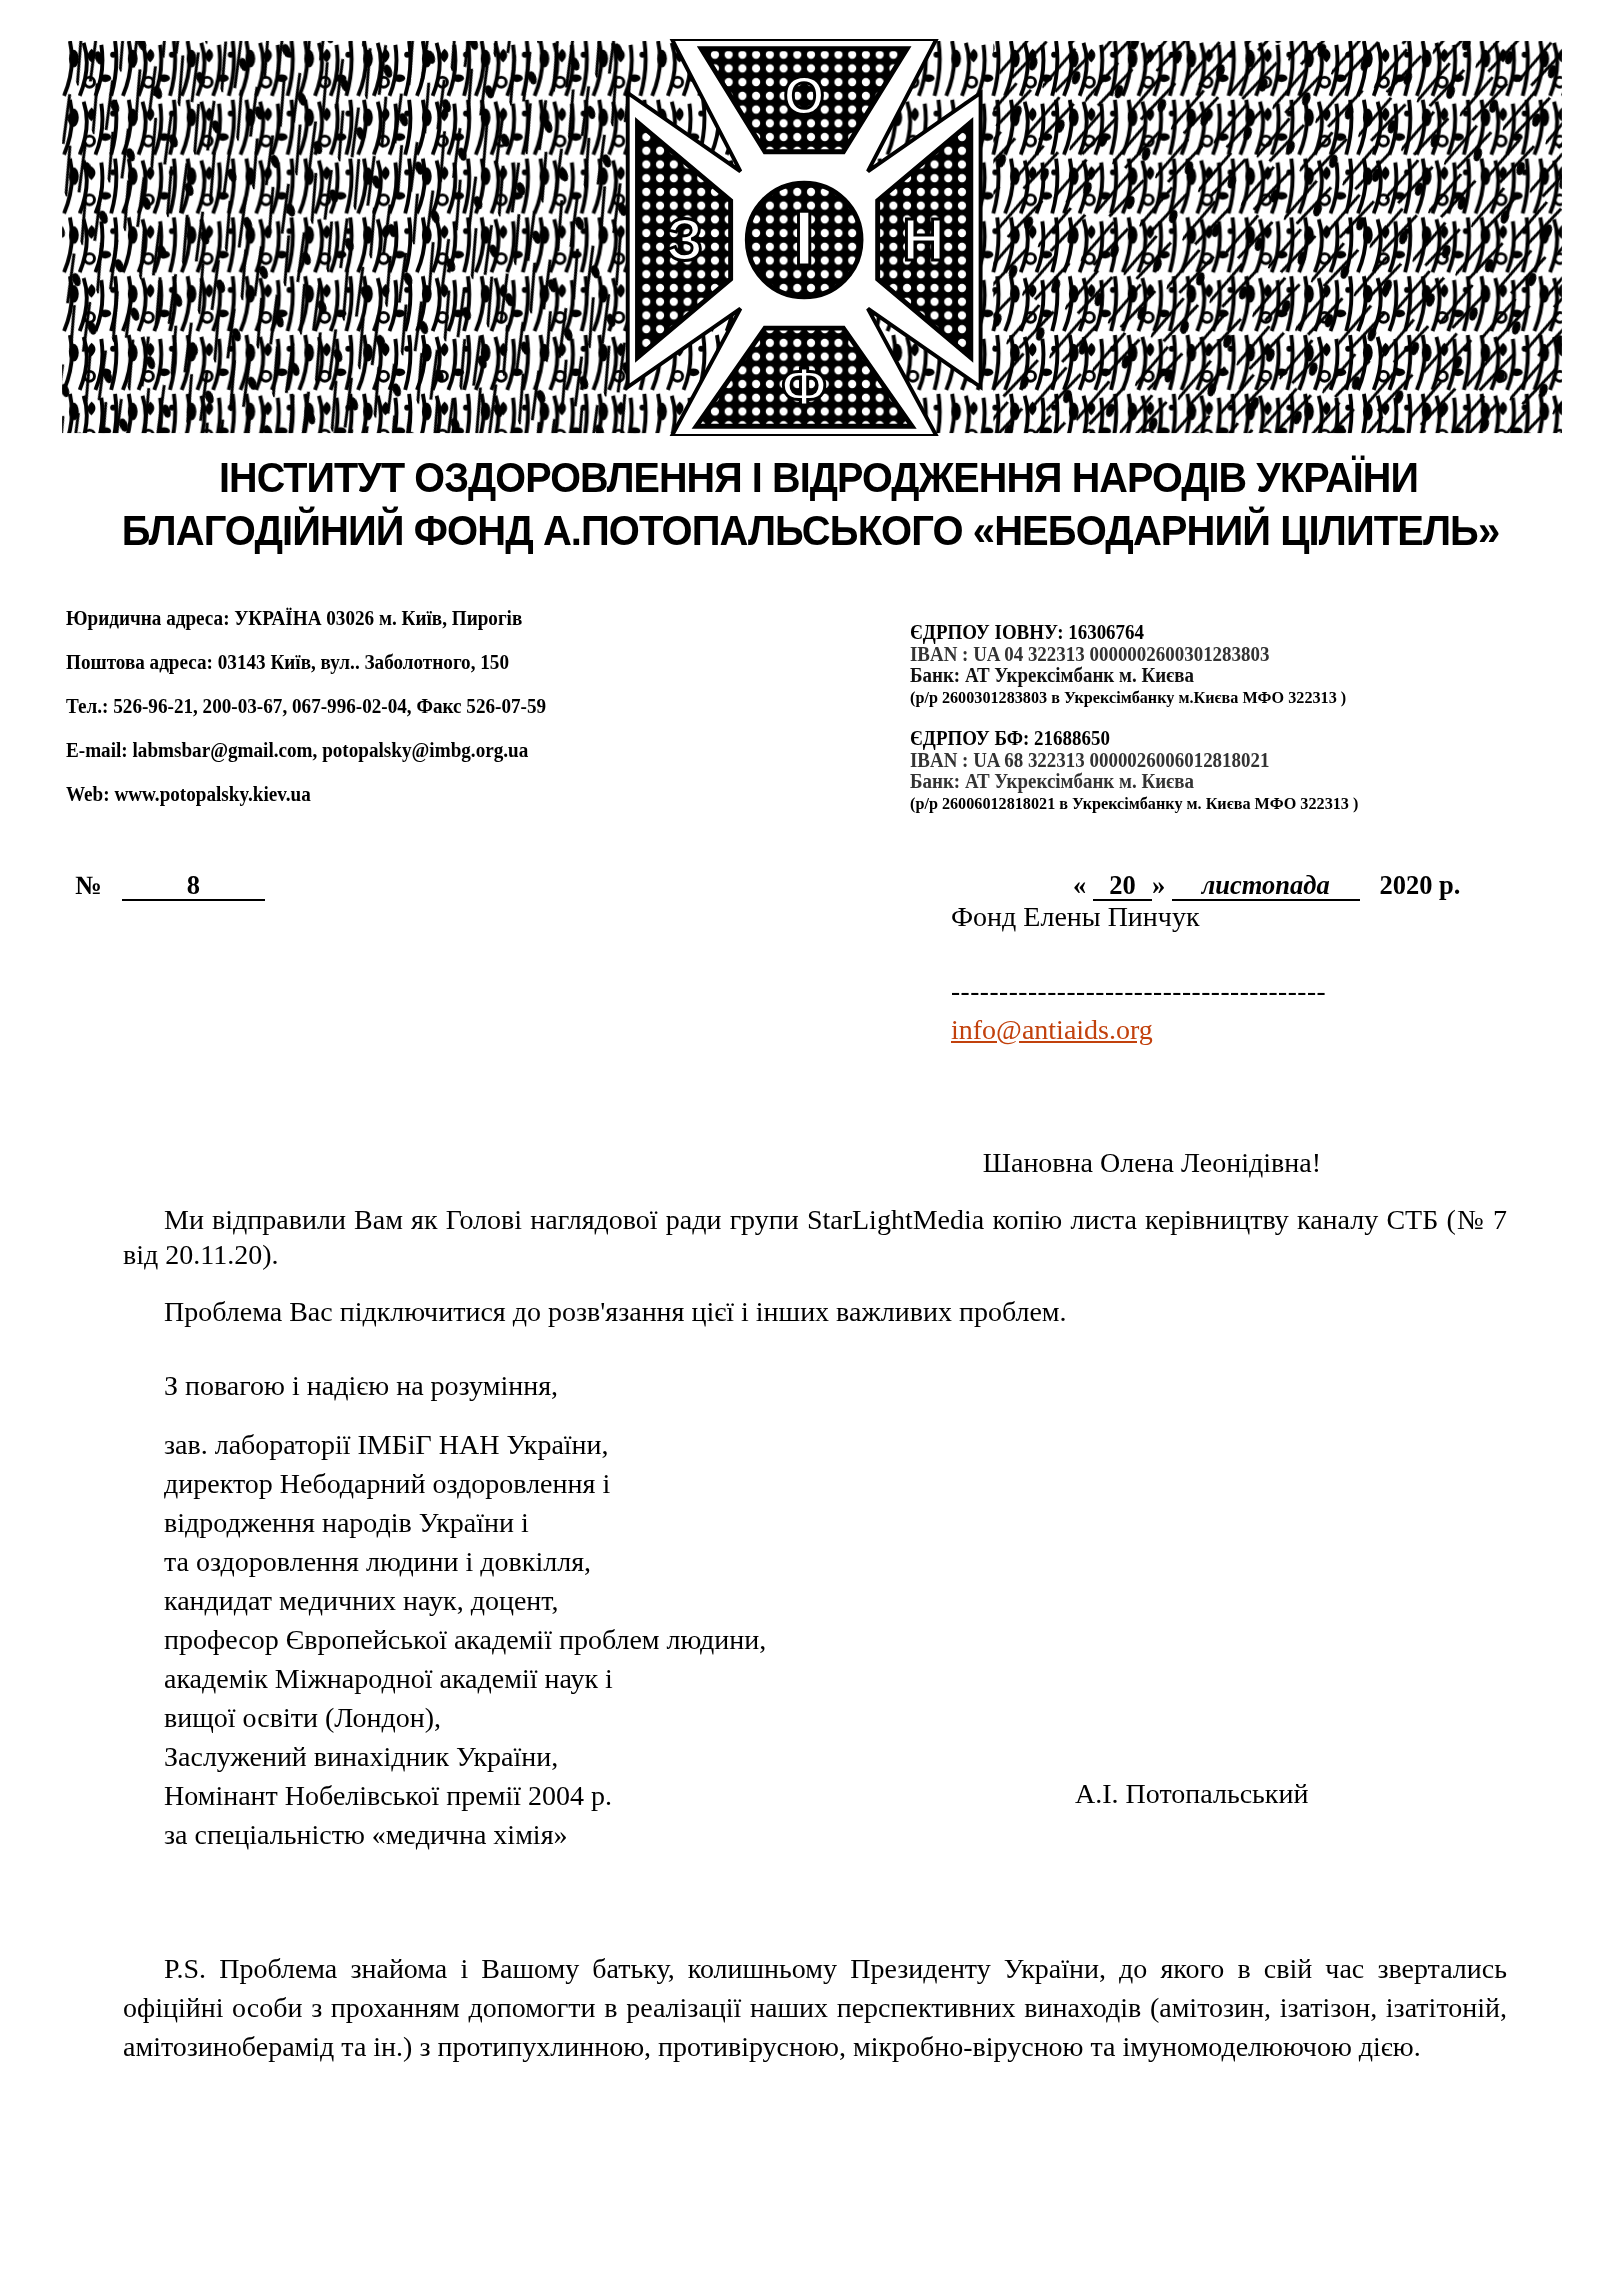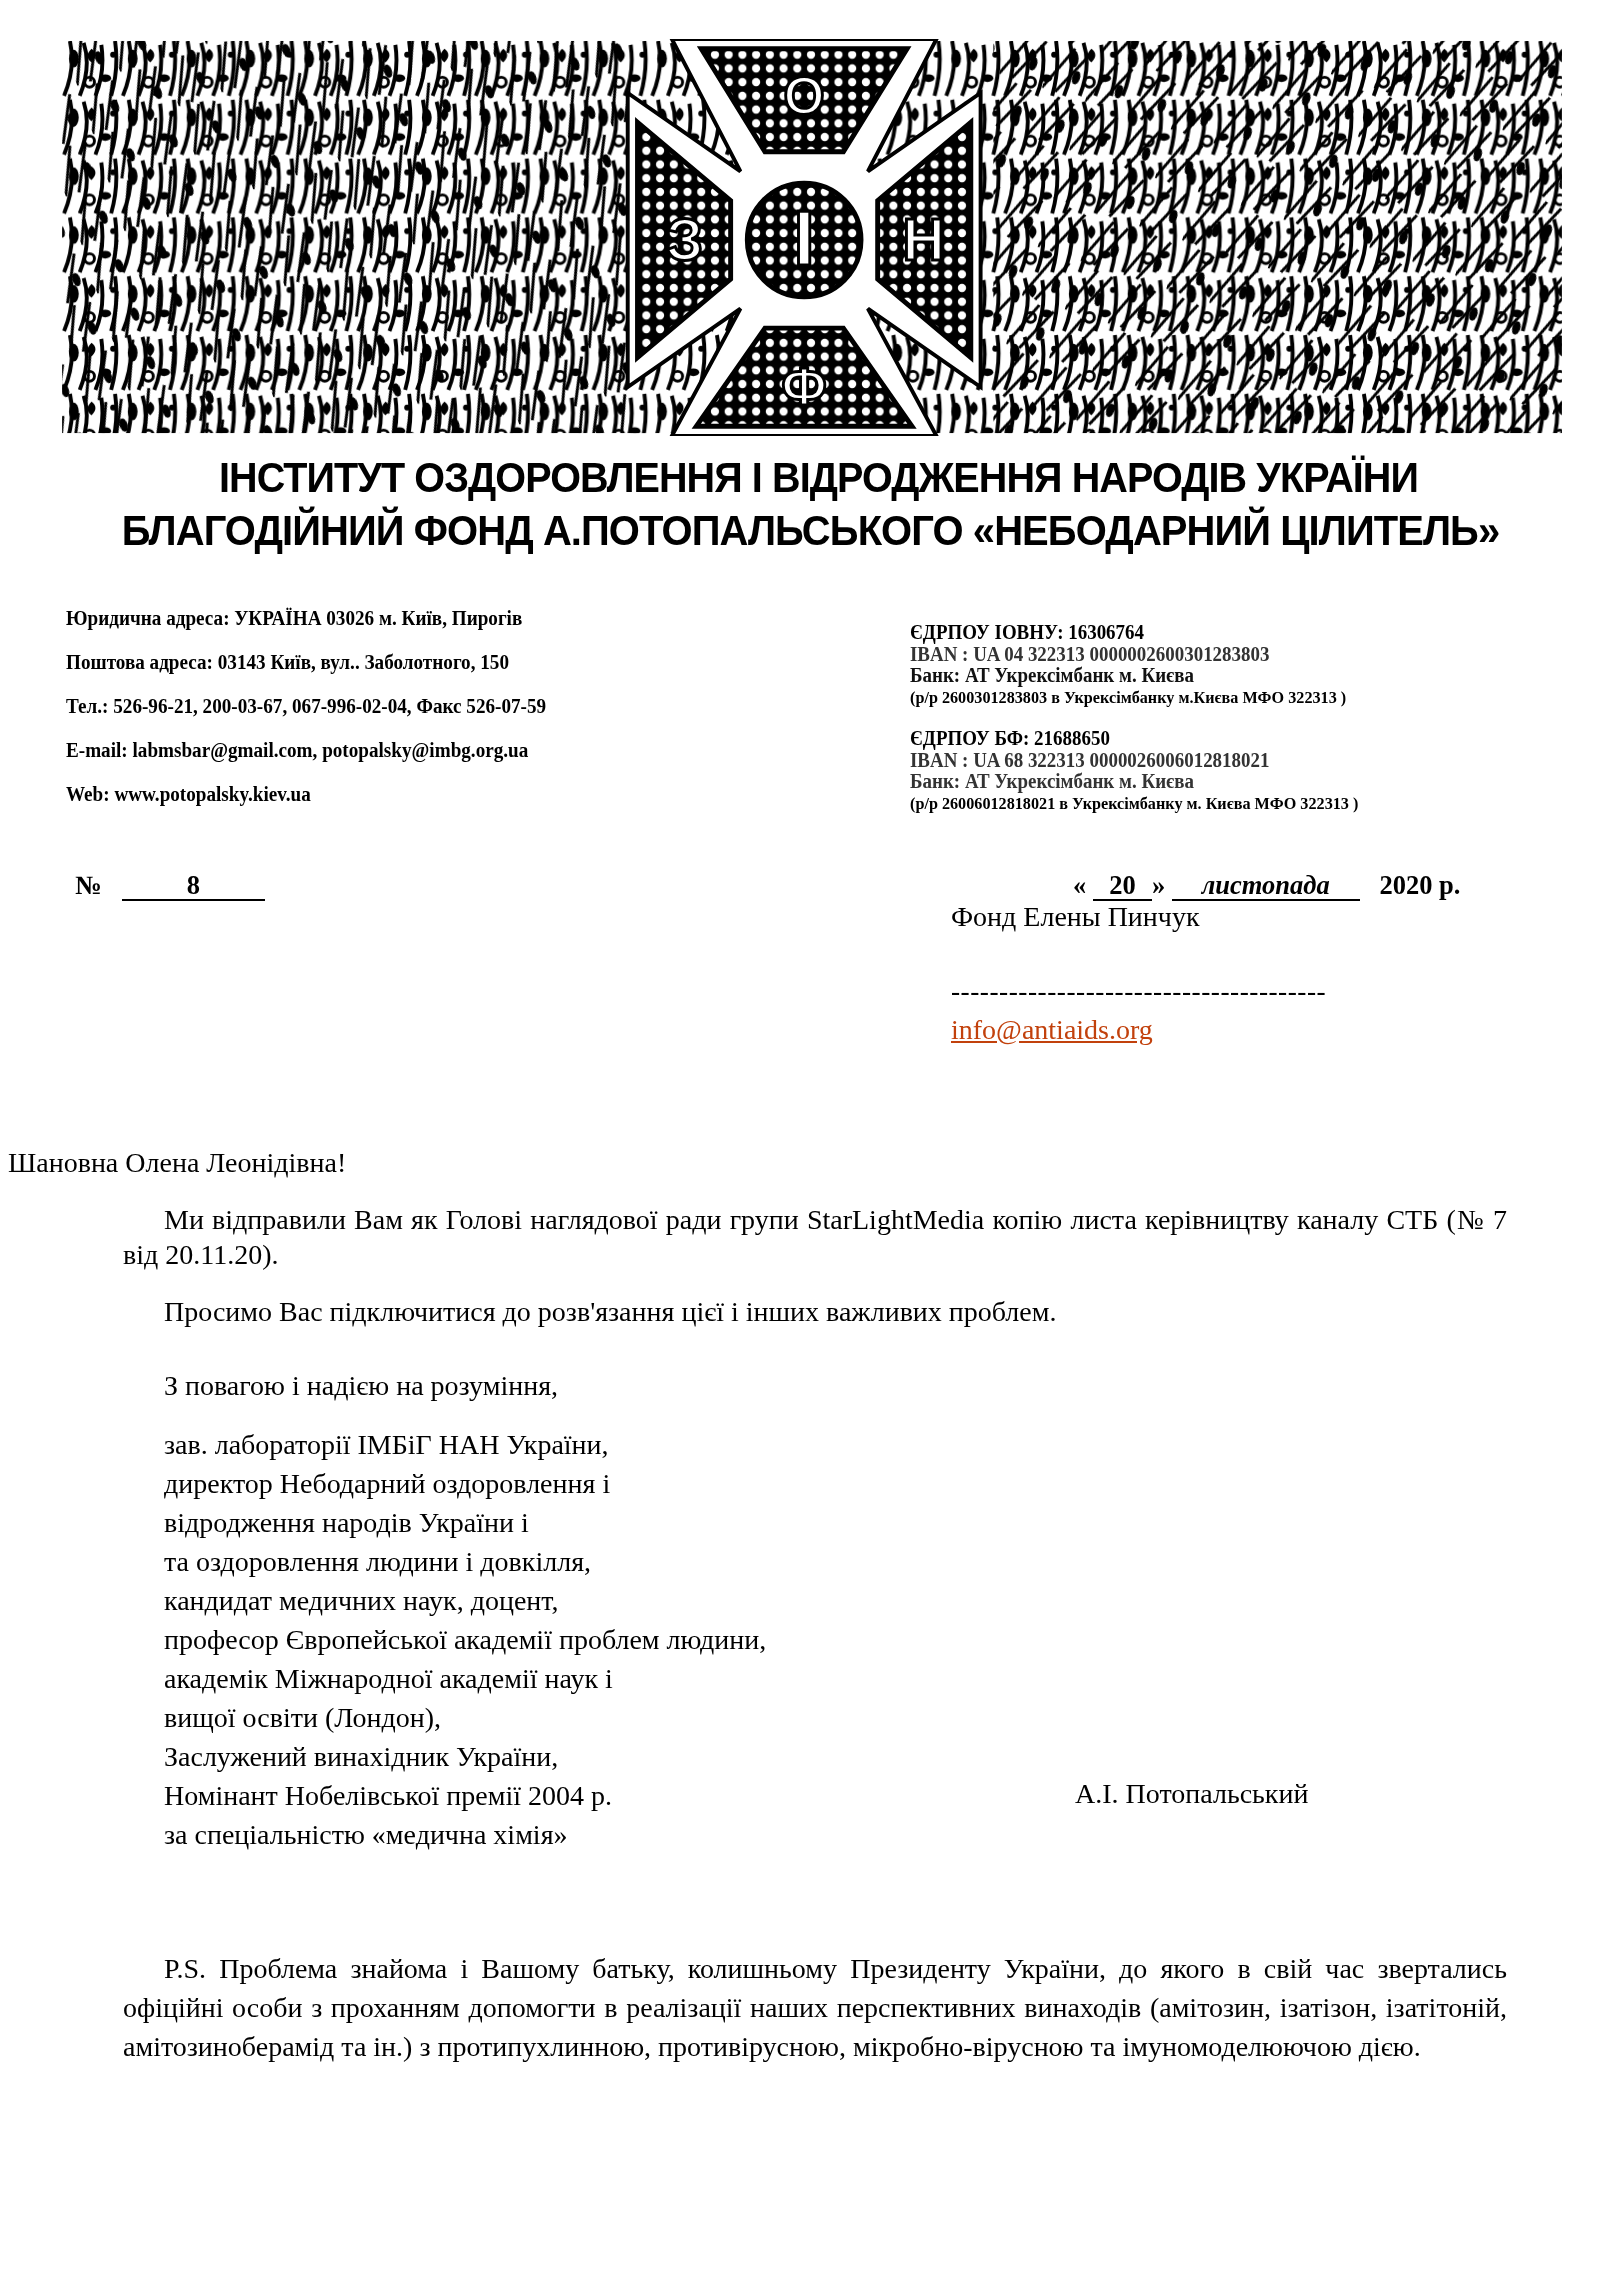--- a/index.html
+++ b/index.html
@@ -19,21 +19,21 @@
   .req-right .gap { height:19.6px; }
   #num-row { left:75px; top:870px; font-size:26.5px; font-weight:bold; }
   .uline { display:inline-block; border-bottom:2.9px solid #000; text-align:center; line-height:27.4px; }
   #date-row { left:1073px; top:870px; font-size:26.5px; font-weight:bold; }
   #date-row .month { font-style:italic; }
   .recipient { left:951px; font-size:28px; }
   #rcpt-name { top:901px;text-align:right; }
   #rcpt-dash { top:976px; letter-spacing:0.5px; font-size:27.4px; }
   #rcpt-email { top:1014px; color:#c2410c; text-decoration:underline; cursor:pointer; }
   .body-text { font-size:28px; line-height:35px; }
-  #salutation { left:0; width:1321px; text-align:left; top:1145px;padding-left:8px; }
+  #salutation { left:0; width:1321px; text-align:right; top:1145px; }
   .para { position:absolute; left:123px; width:1384px; text-align:justify; text-indent:41px; font-size:28px; line-height:35px; }
   #para1 { top:1202px; }
   #para2 { top:1294px; }
   #closing { left:164px; top:1370px; font-size:28px; }
   #sig-block { position:absolute; left:164px; top:1425px; font-size:28px; line-height:39px; }
   #sig-block div { white-space:nowrap; }
   #signer { left:1075px; top:1778px; font-size:28px; }
   #ps { top:1949px; line-height:39px; }
   #banner svg { display:block; }
 </style>
@@ -131,21 +131,21 @@
   <span style="margin-left:13px;">2020 р.</span>
 </div>
 
 <div class="abs recipient" id="rcpt-name">Фонд Елены Пинчук</div>
 <div class="abs recipient" id="rcpt-dash">---------------------------------------</div>
 <div class="abs recipient" id="rcpt-email">info@antiaids.org</div>
 
 <div class="abs body-text" id="salutation">Шановна Олена Леонідівна!</div>
 
 <div class="para" id="para1">Ми відправили Вам як Голові наглядової ради групи StarLightMedia копію листа керівництву каналу СТБ (№ 7 від 20.11.20).</div>
-<div class="para" id="para2">Просимо Вас підключитися до розв'язання цієї і інших важливих проблем.</div>
+<div class="para" id="para2">Проблема Вас підключитися до розв'язання цієї і інших важливих проблем.</div>
 
 <div class="abs" id="closing">З повагою і надією на розуміння,</div>
 
 <div id="sig-block">
   <div>зав. лабораторії ІМБіГ НАН України,</div>
   <div>директор Небодарний оздоровлення і</div>
   <div>відродження народів України і</div>
   <div>та оздоровлення людини і довкілля,</div>
   <div>кандидат медичних наук, доцент,</div>
   <div>професор Європейської академії проблем людини,</div>

